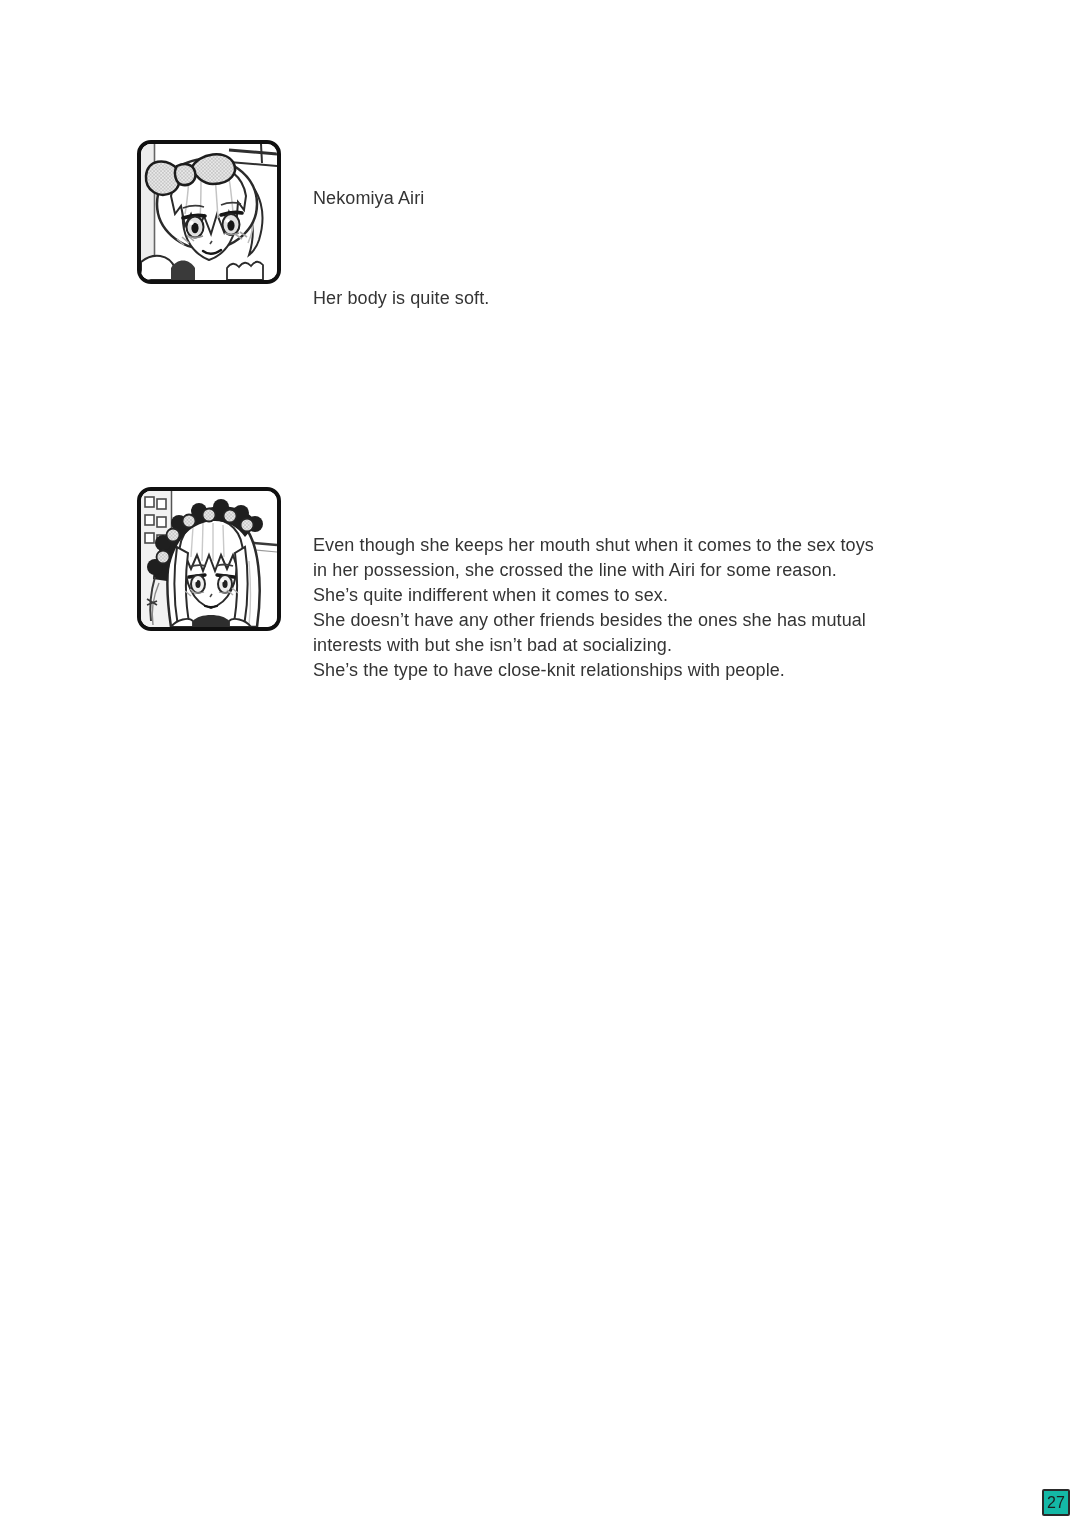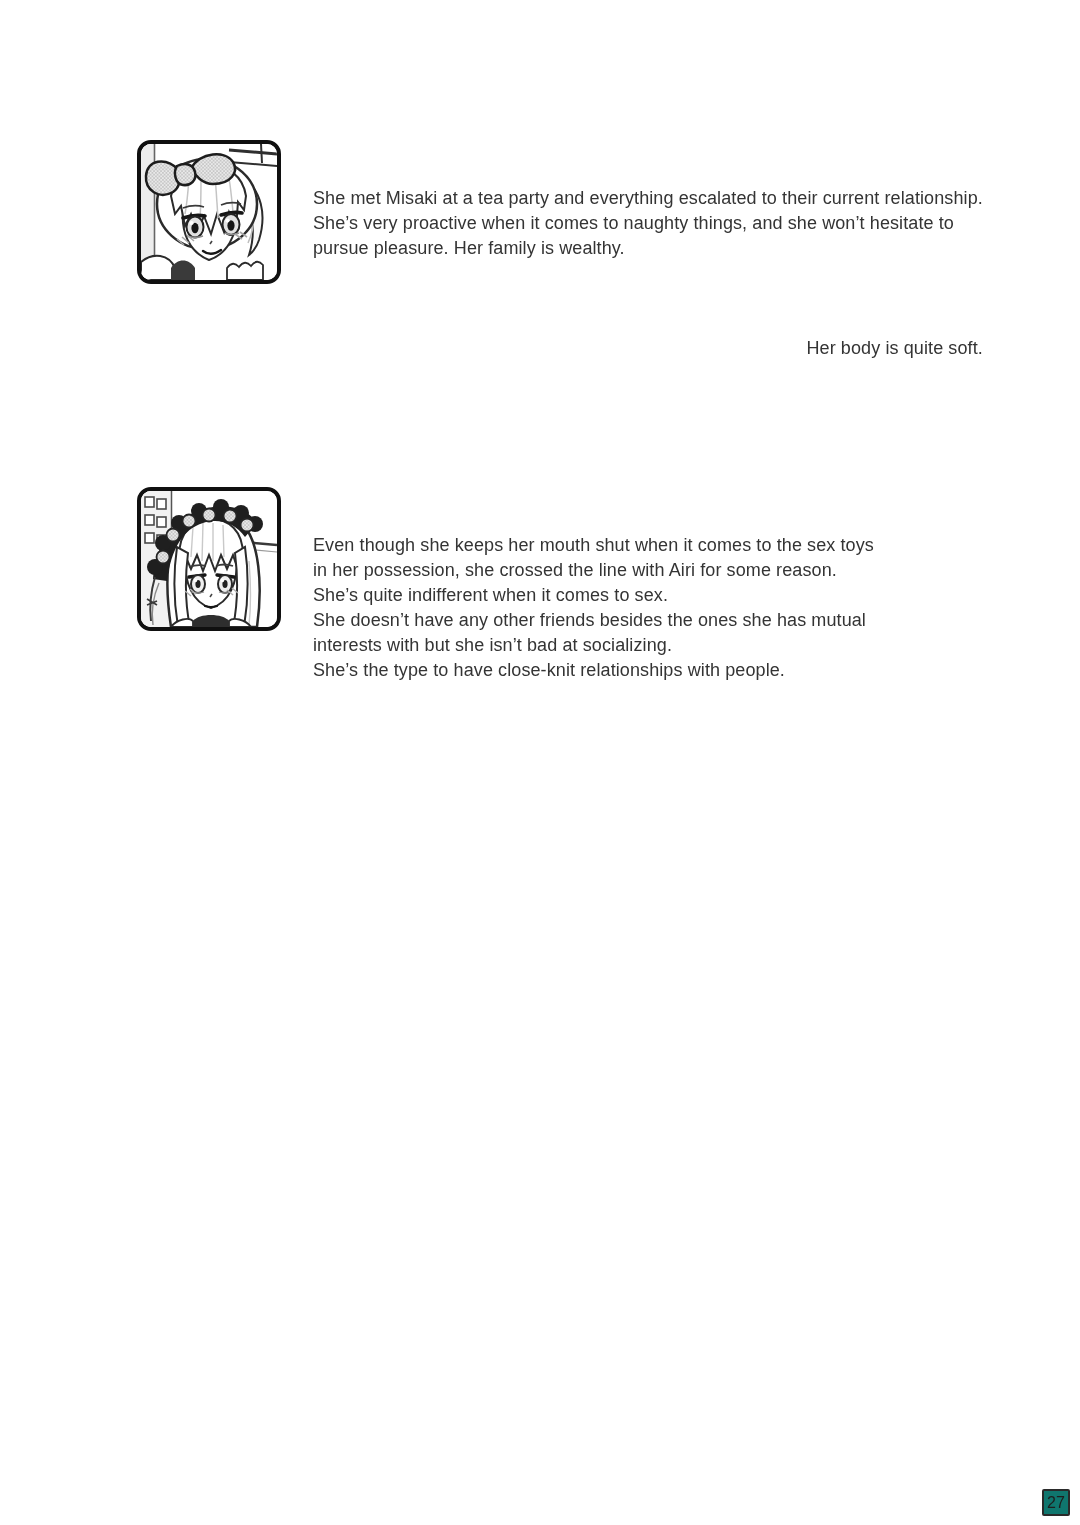--- a/index.html
+++ b/index.html
@@ -55,21 +55,21 @@
     top: 1489px;
     width: 24px;
     height: 23px;
     border: 2px solid #2a2a2a;
     border-radius: 2px;
     display: flex;
     align-items: center;
     justify-content: center;
     font-size: 16px;
     color: #1e1e1e;
-    background: #0f766e;
+    background: #14b8a6;
   }
 </style>
 </head>
 <body>
 
 <div class="doc-page">
 
   <div class="portrait-frame" id="portrait-airi">
     <svg viewBox="0 0 136 136">
       <defs>
@@ -134,23 +134,21 @@
           <path d="M99 88 l7 5"></path>
       </g>
 
       <path d="M0 118 C12 108 28 110 34 124 L34 136 L0 136 Z" fill="#ffffff" stroke="#2b2b2b" stroke-width="2"></path>
       <path d="M30 124 C36 114 48 114 54 124 L54 136 L30 136 Z" fill="#3a3a3a"></path>
       <path d="M86 124 q6 -8 12 -1 q6 -8 12 -1 q6 -8 12 -1 L122 136 L86 136 Z" fill="#ffffff" stroke="#2b2b2b" stroke-width="1.8"></path>
     </svg>
   </div>
 
   <div class="profile-text" id="text-airi">
-    <div class="char-bio">She met Misaki at a tea party and everything escalated to their current relationship.
-She’s very proactive when it comes to naughty things, and she won’t hesitate to
-pursue pleasure. Her family is wealthy.</div>
+    <div class="char-name">Nekomiya Airi</div>
     <div class="char-note">Her body is quite soft.</div>
   </div>
 
   <div class="portrait-frame" id="portrait-misaki">
     <svg viewBox="0 0 136 136">
       <defs>
         <pattern id="htB" width="3.5" height="3.5" patternUnits="userSpaceOnUse">
           <rect width="3.5" height="3.5" fill="#e9e9e9"></rect>
           <circle cx="0.9" cy="0.9" r="0.7" fill="#9a9a9a"></circle>
           <circle cx="2.6" cy="2.6" r="0.7" fill="#9a9a9a"></circle>

